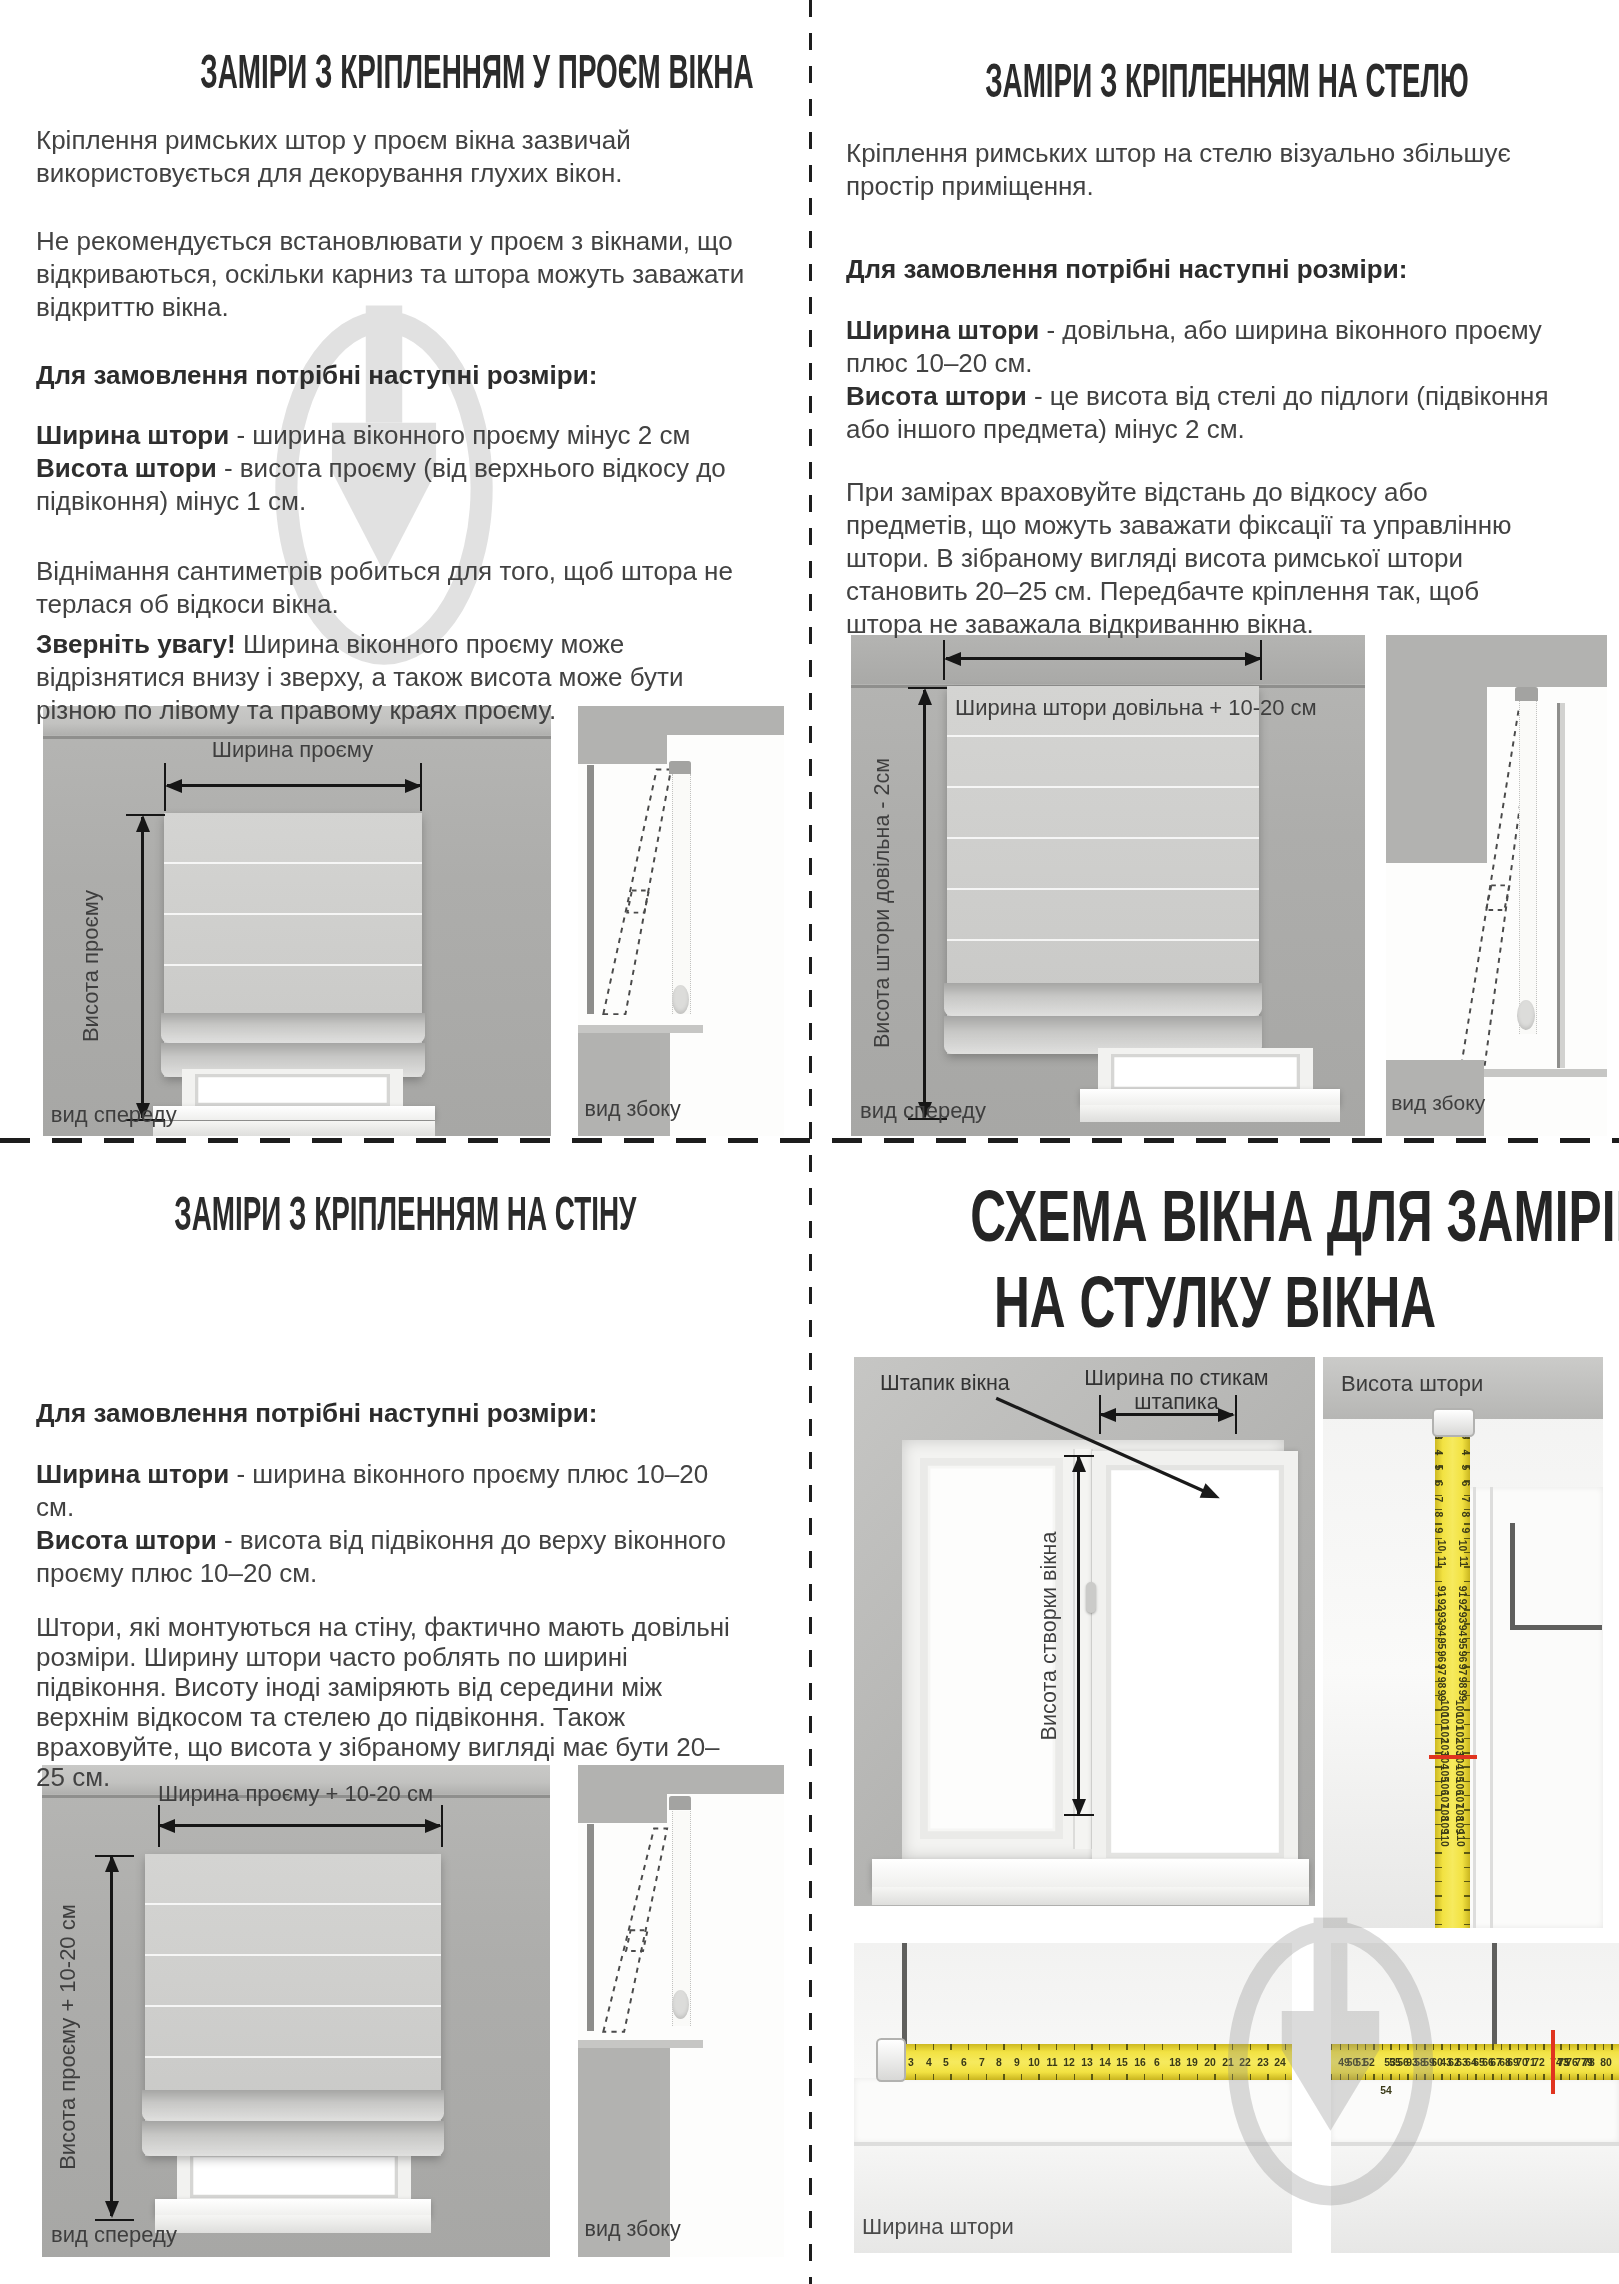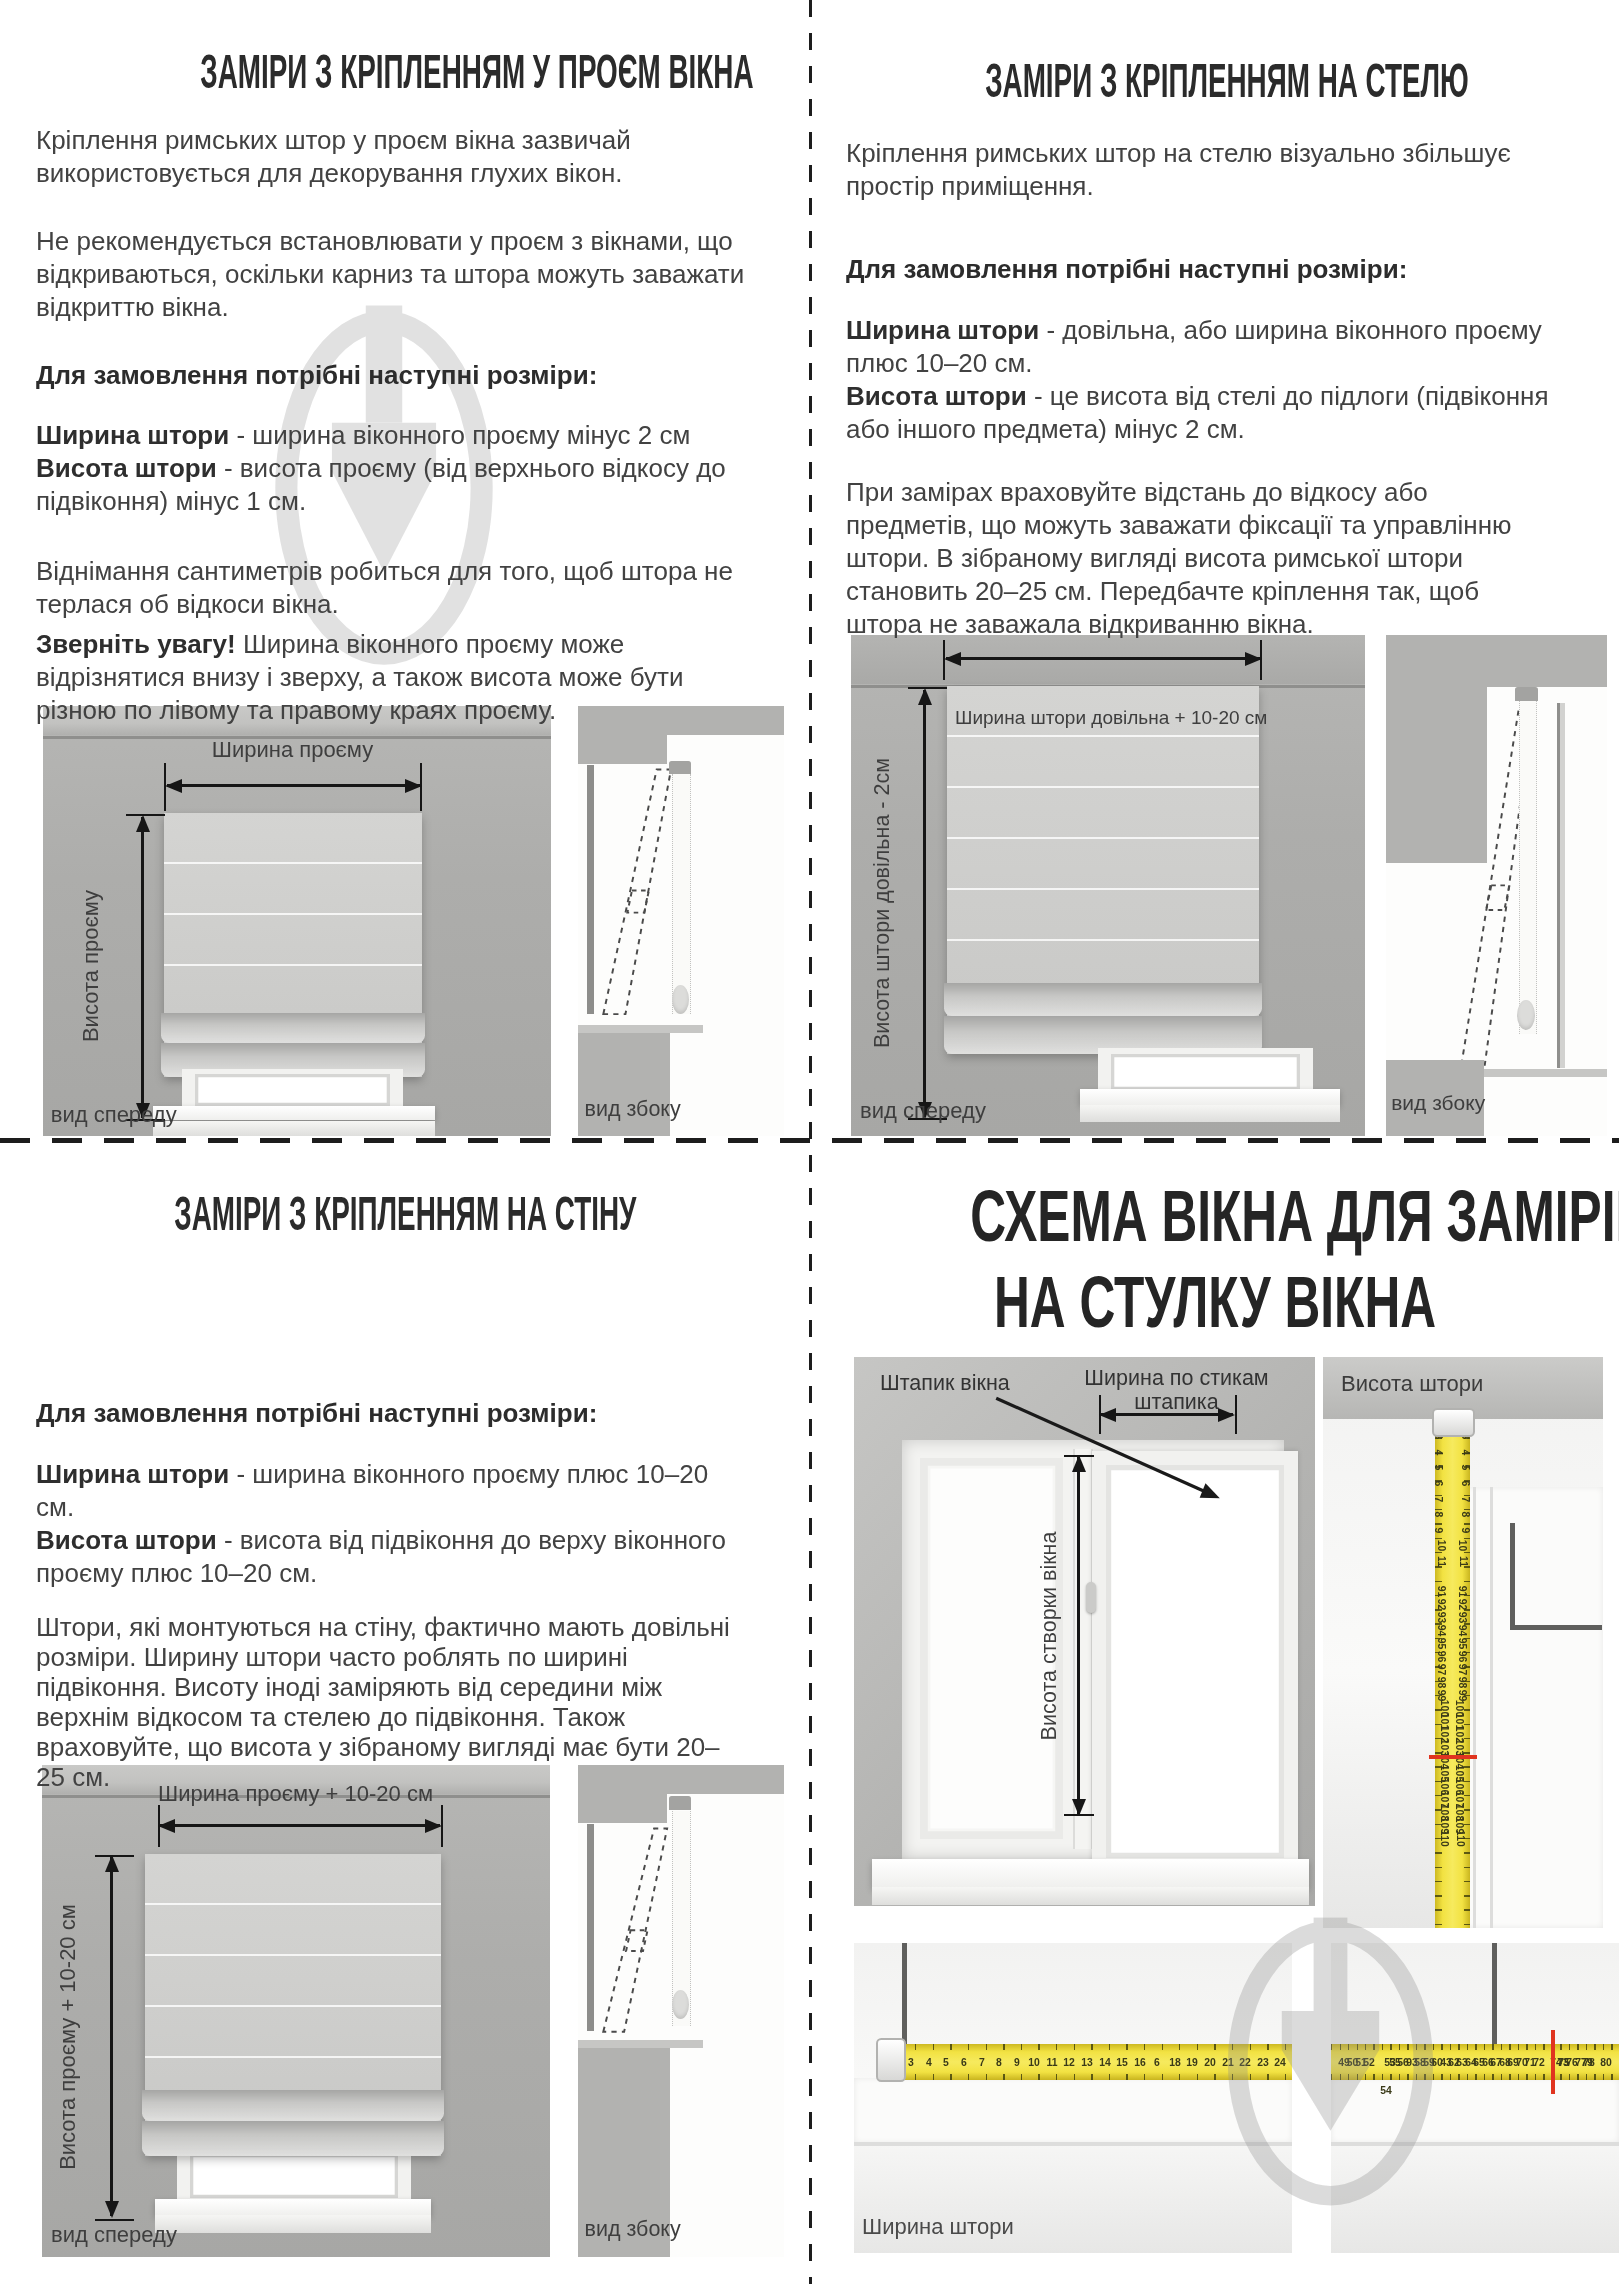--- a/index.html
+++ b/index.html
@@ -169,21 +169,21 @@
   <div class="fview" style="left:851px;top:635px;width:514px;height:501px">
     <div class="cornice" style="height:49px;background:linear-gradient(180deg,#b4b4b2 0,#a9a9a7 100%)"></div>
     <div class="tick-v" style="left:92px;top:5.2px;height:40px"></div>
     <div class="tick-v" style="left:409px;top:5.2px;height:40px"></div>
     <div class="arr-h" style="left:95px;top:22px;width:314px"></div>
     <div class="blind" style="left:96px;top:51px;width:312px;height:368px">
       <div class="folds"></div>
       <div class="bf1" style="bottom:38px;height:33px"></div>
       <div class="bf2" style="bottom:0;height:38px"></div>
     </div>
-    <div class="lab" style="left:104px;top:72px;width:299px;text-align:center;font-size:19px">Ширина штори довільна + 10-20 см</div>
+    <div class="lab" style="left:104px;top:60px;width:299px;text-align:center;font-size:22px">Ширина штори довільна + 10-20 см</div>
     <div class="winframe" style="left:247px;top:413px;width:215px;height:46px"></div>
     <div class="winglass" style="left:260px;top:419px;width:189px;height:36px"></div>
     <div class="sill" style="left:229px;top:454px;width:260px;height:15.6px"></div>
     <div class="sillface" style="left:229px;top:470px;width:260px;height:17px"></div>
     <div class="tick-h" style="left:57px;top:52px;width:39px"></div>
     <div class="tick-h" style="left:57px;top:483px;width:39px"></div>
     <div class="arr-v" style="left:72px;top:55px;height:427px"></div>
     <div class="rot" style="left:31px;top:268px;font-size:21.5px">Висота штори довільна - 2см</div>
     <div class="lab" style="left:9px;top:463px">вид спереду</div>
   </div>

